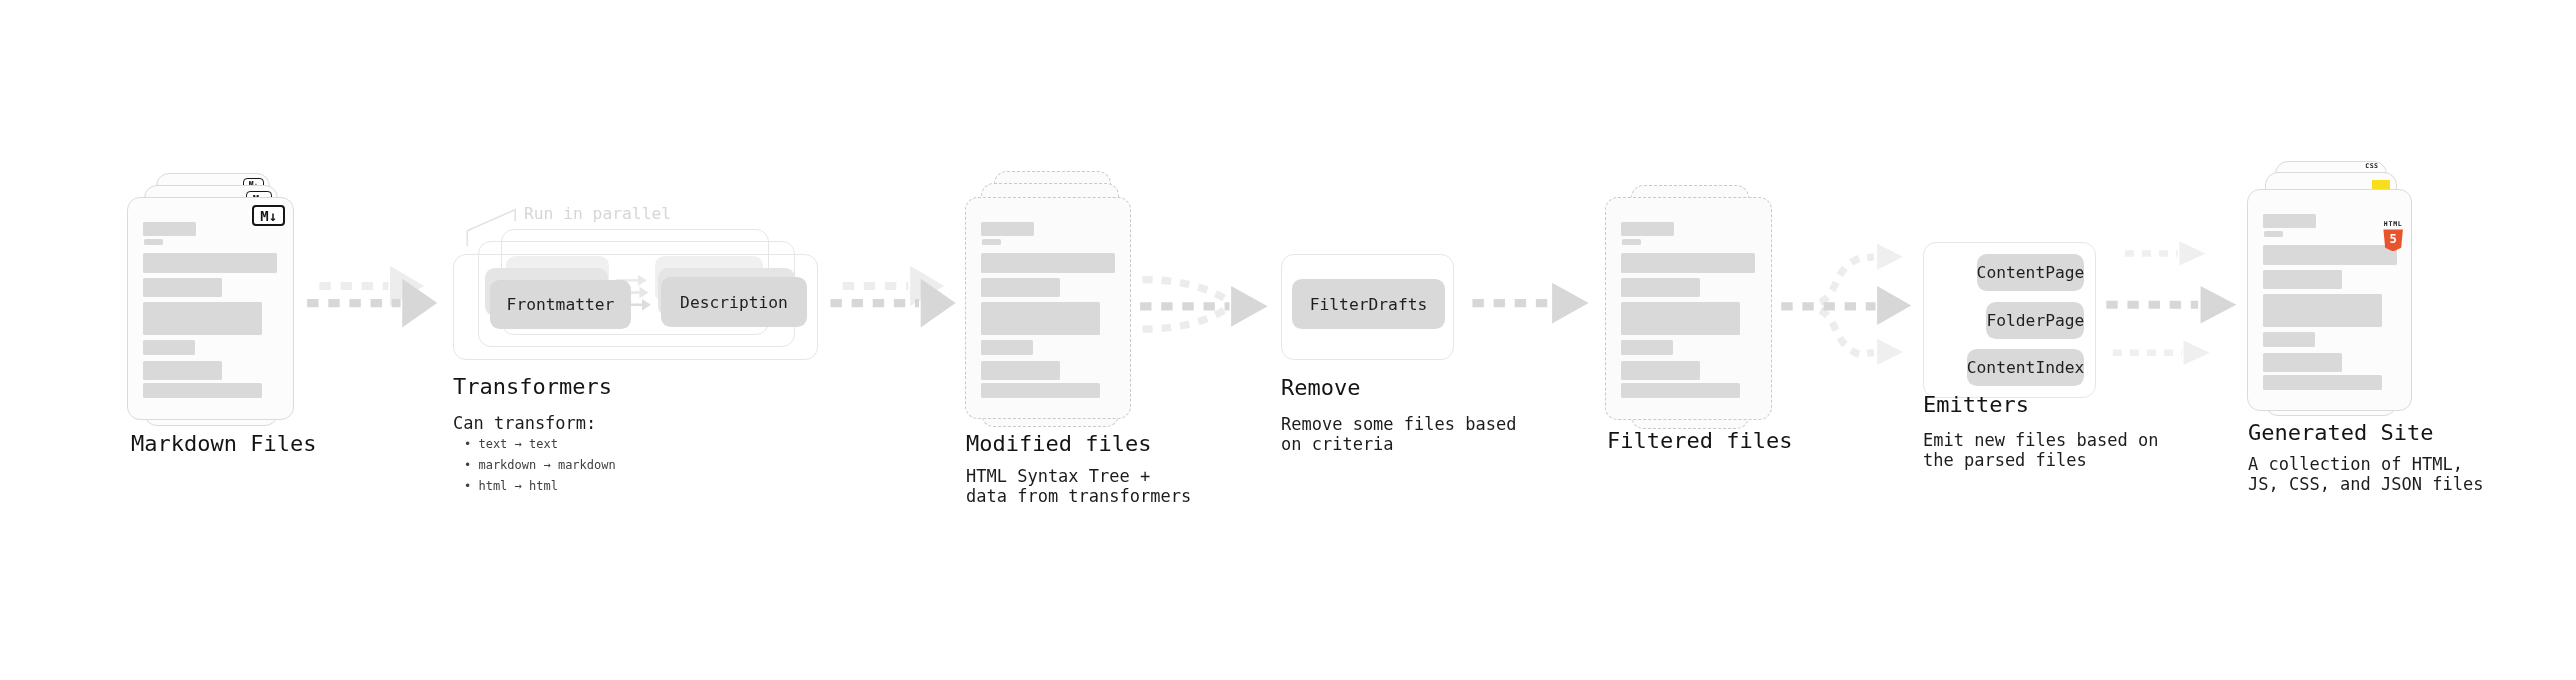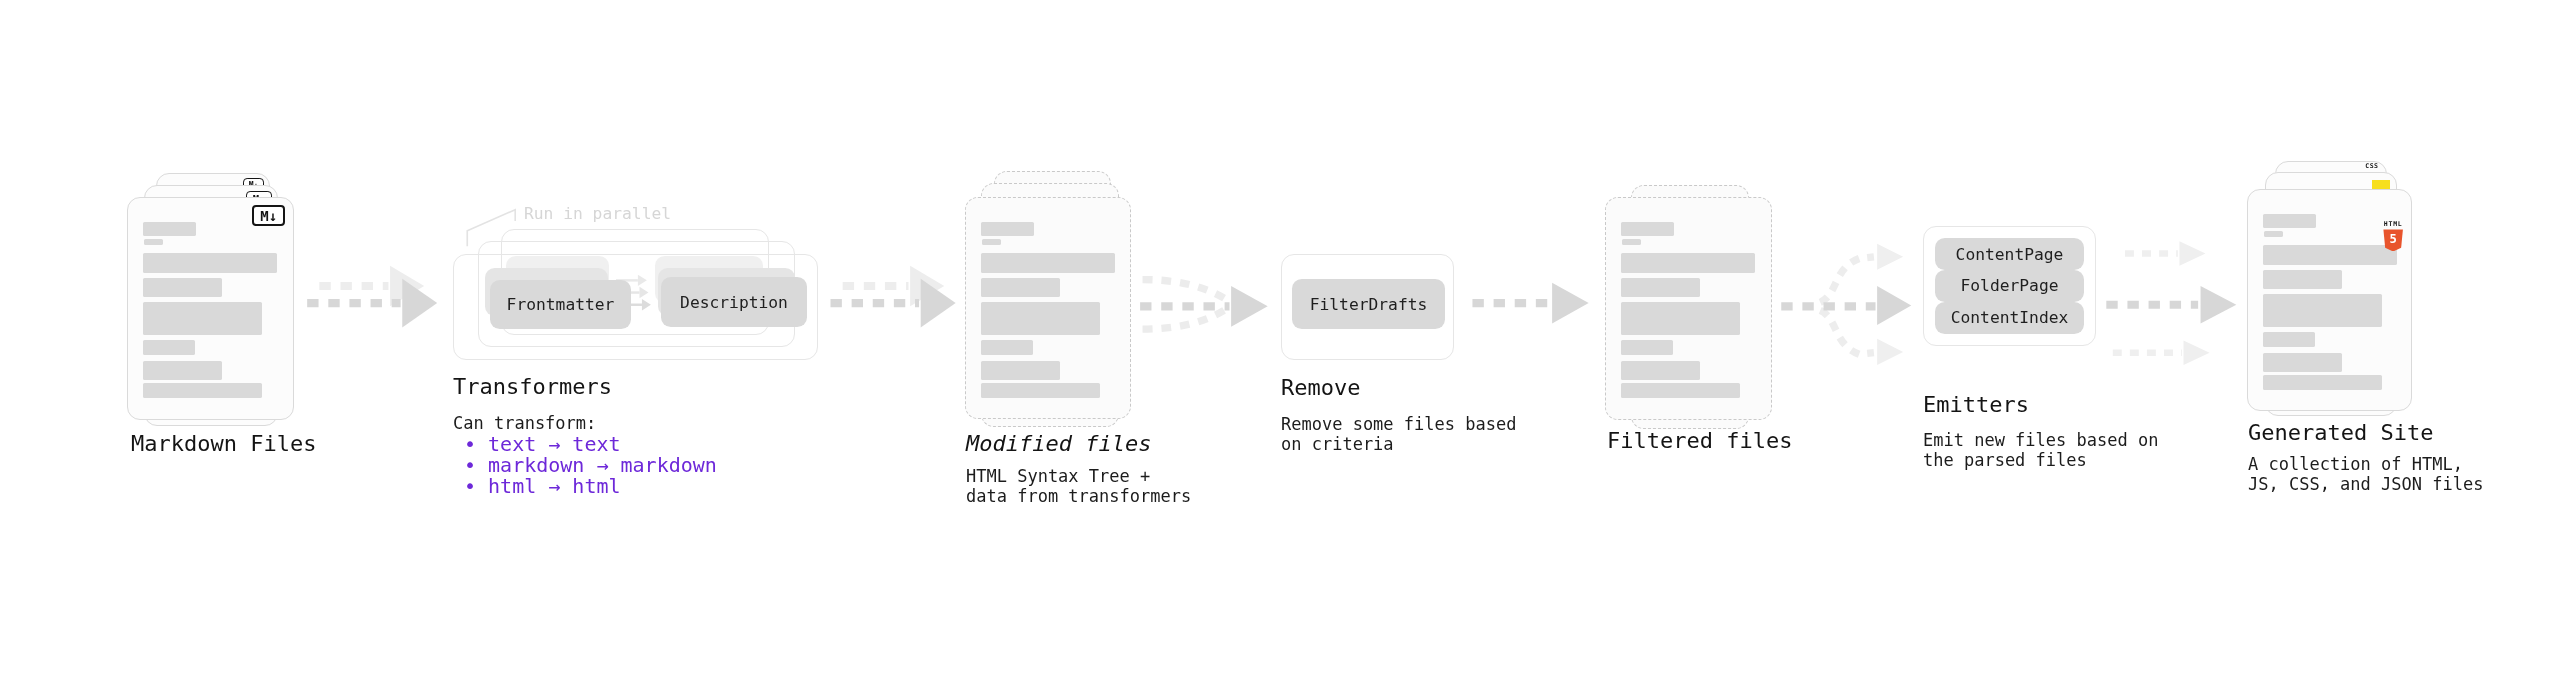--- a/index.html
+++ b/index.html
@@ -45,21 +45,21 @@
     font-size:16.3px;color:#1f1f1f;white-space:nowrap;
   }
   .pill.ghost1{background:#e5e5e5;}
   .pill.ghost2{background:#f0f0f0;}
   .label{
     position:absolute;font-size:22px;color:#141414;white-space:nowrap;letter-spacing:0;
   }
   .sub{
     position:absolute;font-size:17px;line-height:20.3px;color:#1c1c1c;white-space:nowrap;
   }
-  .bullets{position:absolute;font-size:20px;line-height:21px;color:#6d28d9;white-space:nowrap;}
+  .bullets{position:absolute;font-size:12px;line-height:21px;color:#404040;white-space:nowrap;}
   .callout-text{position:absolute;font-size:16.3px;color:#d6d6d6;white-space:nowrap;}
   
   .pillcol{
     position:absolute;box-sizing:border-box;display:flex;flex-direction:column;
     justify-content:space-between;padding:11.4px 10.6px;
   }
   .pillcol .pill{position:static;height:37px;}
   
   .css-badge{position:absolute;display:flex;flex-direction:column;align-items:center;gap:44px;}
   .css-badge .css-txt{font-size:6.5px;font-weight:800;color:#151515;line-height:5.7px;letter-spacing:0.4px;}
@@ -201,21 +201,21 @@
           <div class="bar" style="left: 15.4px; top: 24.4px; width: 53px; height: 14px;"></div>
           <div class="bar" style="left: 16.3px; top: 41px; width: 18.7px; height: 5.7px;"></div>
           <div class="bar" style="left: 15.4px; top: 55px; width: 134px; height: 19.5px;"></div>
           <div class="bar" style="left: 15.4px; top: 80px; width: 79px; height: 18.7px;"></div>
           <div class="bar" style="left: 15.4px; top: 104px; width: 119px; height: 33px;"></div>
           <div class="bar" style="left: 15.4px; top: 142px; width: 52px; height: 14.6px;"></div>
           <div class="bar" style="left: 15.4px; top: 163px; width: 79px; height: 18.7px;"></div>
           <div class="bar" style="left: 15.4px; top: 185px; width: 119px; height: 15.4px;"></div>
         </div>
     </div>
-    <div class="label" style="left:966px;top:431px;font-style:italic;">Modified files</div>
+    <div class="label" style="left:966px;top:431px;">Modified files</div>
     <div class="sub" style="left:966px;top:466px;">
       <div>HTML Syntax Tree +</div>
       <div>data from transformers</div>
     </div>
   </div>
 
   <div>
     <div class="groupbox filled" style="left:1281px;top:254px;width:173px;height:106px;"></div>
     <div class="pill" style="left:1292px;top:279px;width:153px;height:50px;">
         <span>FilterDrafts</span>
@@ -238,21 +238,21 @@
           <div class="bar" style="left: 15.4px; top: 104px; width: 119px; height: 33px;"></div>
           <div class="bar" style="left: 15.4px; top: 142px; width: 52px; height: 14.6px;"></div>
           <div class="bar" style="left: 15.4px; top: 163px; width: 79px; height: 18.7px;"></div>
           <div class="bar" style="left: 15.4px; top: 185px; width: 119px; height: 15.4px;"></div>
         </div>
     </div>
     <div class="label" style="left:1607px;top:428px;">Filtered files</div>
   </div>
 
   <div>
-    <div class="groupbox filled pillcol" style="left:1923px;top:226px;width:173px;height:120px;">
+    <div class="groupbox filled pillcol" style="left:1923px;top:242px;width:173px;height:156px;align-items:flex-end;">
       <div class="pill">
           <span>ContentPage</span>
         </div>
       <div class="pill">
           <span>FolderPage</span>
         </div>
       <div class="pill">
           <span>ContentIndex</span>
         </div>
     </div>

